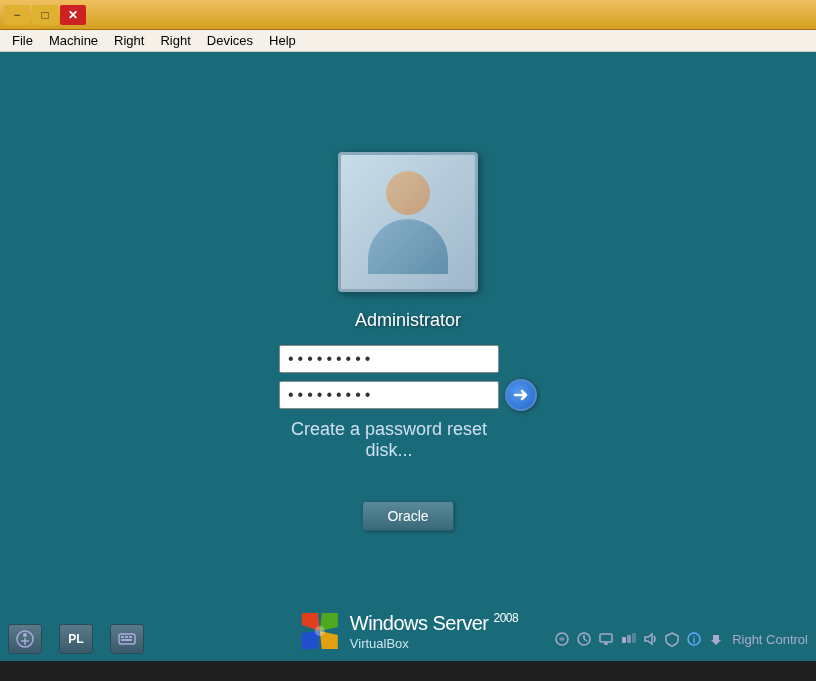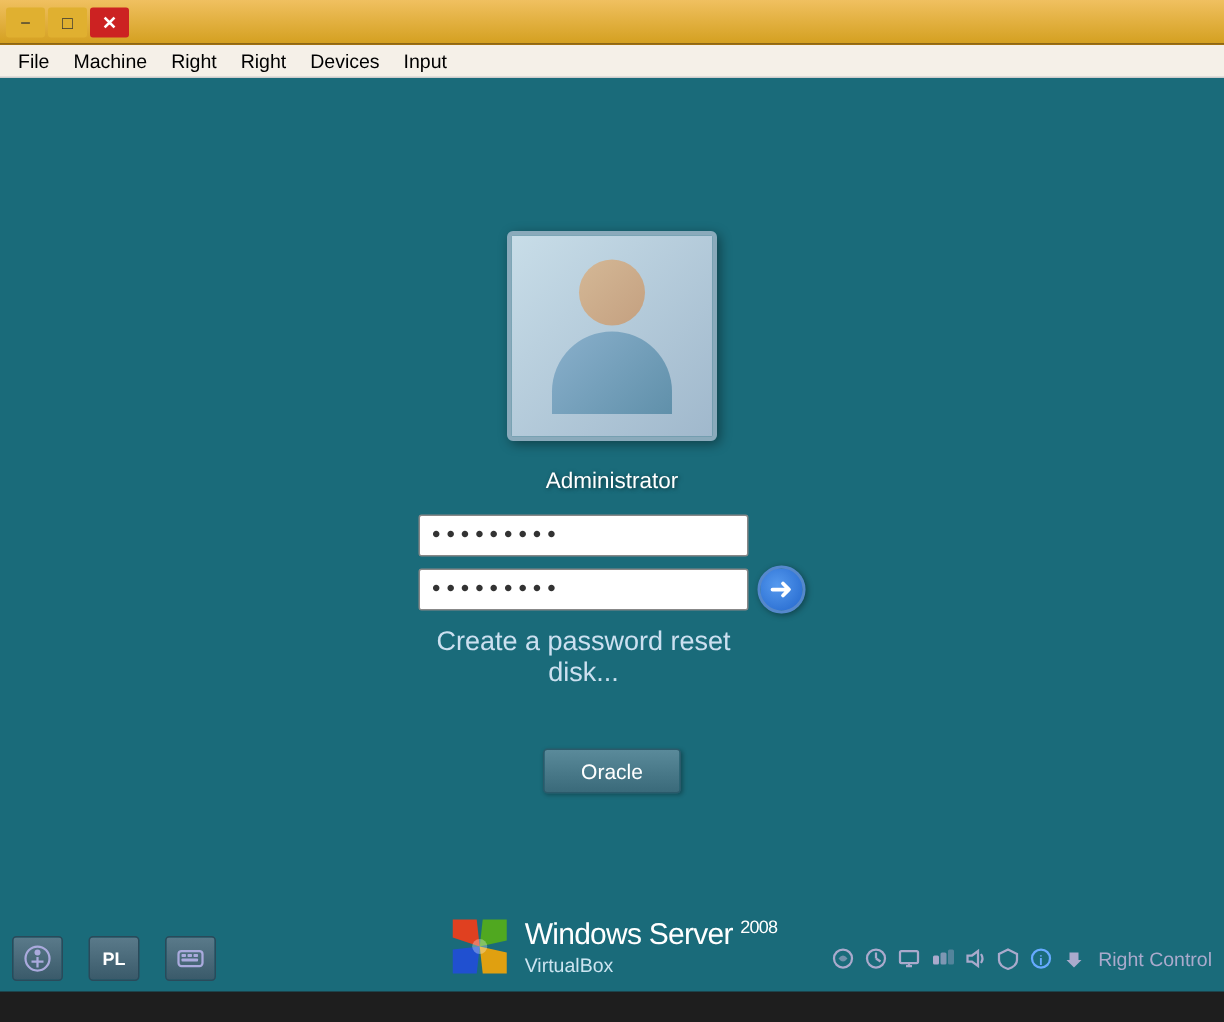--- a/index.html
+++ b/index.html
@@ -119,21 +119,21 @@
     .avatar-body {
       width: 80px;
       height: 55px;
       background: linear-gradient(135deg, #8ab0cc, #6090aa);
       border-radius: 40px 40px 0 0;
     }
 
     
     .username-label {
       color: white;
-      font-size: 15px;
+      font-size: 18px;
       font-weight: 300;
       margin-bottom: 14px;
       text-shadow: 1px 1px 3px rgba(0,0,0,0.5);
     }
 
     
     .fields-container {
       display: flex;
       flex-direction: column;
       align-items: flex-start;
@@ -278,21 +278,21 @@
     <button class="title-btn title-btn-close">✕</button>
   </div>
 </div>
 
 <div class="menu-bar">
   <span class="menu-item">File</span>
   <span class="menu-item">Machine</span>
   <span class="menu-item">Right</span>
   <span class="menu-item">Right</span>
   <span class="menu-item">Devices</span>
-  <span class="menu-item">Input</span>
+  <span class="menu-item">Help</span>
 </div>
 
 <div class="vm-screen">
 
   <div class="login-container">
 
     <div class="avatar-box">
       <div class="avatar-figure">
         <div class="avatar-head"></div>
         <div class="avatar-body"></div>

